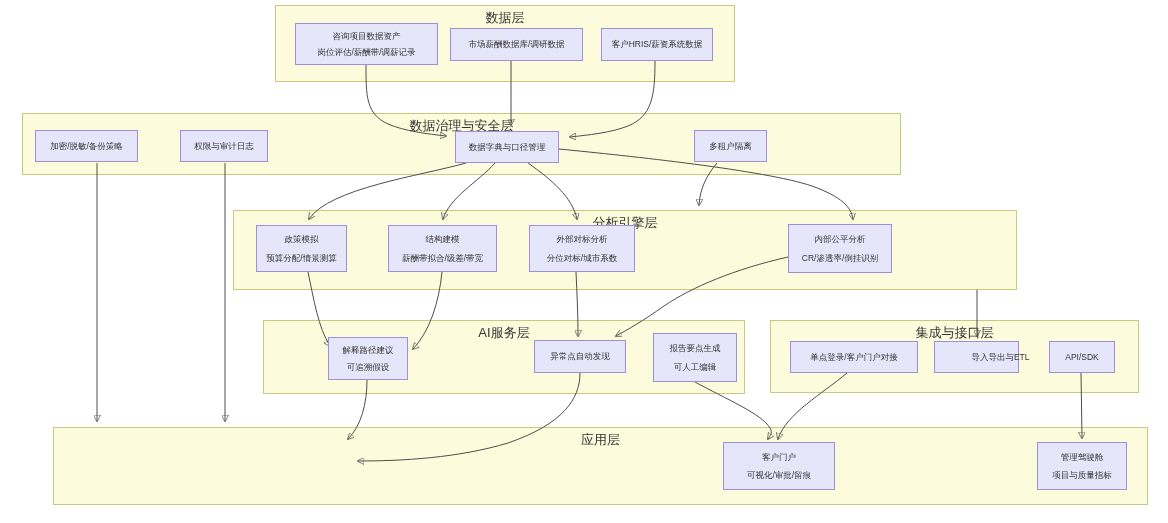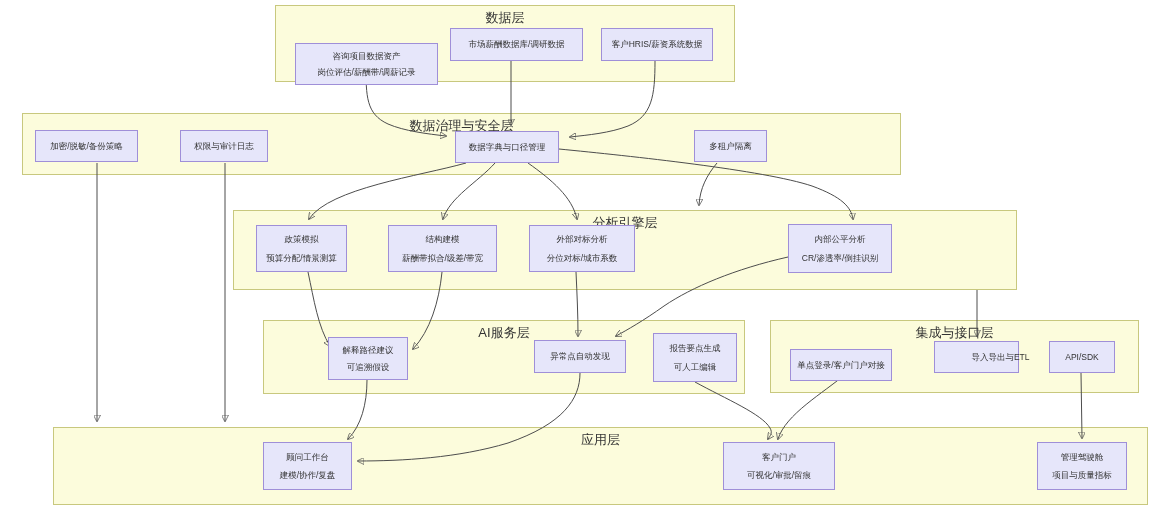--- a/index.html
+++ b/index.html
@@ -23,35 +23,35 @@
   }
   .node div{white-space:nowrap;}
   
   #band-data{left:275px;top:5px;width:460px;height:77px;}
   #band-governance{left:22px;top:113px;width:879px;height:62px;}
   #band-analysis{left:233px;top:210px;width:784px;height:80px;}
   #band-ai{left:263px;top:320px;width:482px;height:74px;}
   #band-integration{left:770px;top:320px;width:369px;height:73px;}
   #band-application{left:53px;top:427px;width:1095px;height:78px;}
   
-  #d1{left:295px;top:23px;width:143px;height:42px;margin-top:20px;}
+  #d1{left:295px;top:23px;width:143px;height:42px;}
   #d2{left:450px;top:28px;width:133px;height:33px;}
   #d3{left:601px;top:28px;width:112px;height:33px;}
   #g1{left:35px;top:130px;width:103px;height:32px;}
   #g2{left:180px;top:130px;width:88px;height:32px;}
   #g3{left:455px;top:131px;width:104px;height:32px;}
   #g4{left:694px;top:130px;width:73px;height:32px;}
   #an1{left:256px;top:225px;width:91px;height:47px;}
   #an2{left:388px;top:225px;width:109px;height:47px;}
   #an3{left:529px;top:225px;width:106px;height:47px;}
   #an4{left:788px;top:224px;width:104px;height:49px;}
   #ai1{left:328px;top:337px;width:80px;height:43px;}
   #ai2{left:534px;top:340px;width:92px;height:33px;}
   #ai3{left:653px;top:333px;width:84px;height:49px;}
-  #i1{left:790px;top:349px;width:102px;height:32px;}
+  #i1{left:790px;top:341px;width:128px;height:32px;}
   #i2{left:934px;top:341px;width:85px;height:32px;padding-left:48px;}
   #i3{left:1049px;top:341px;width:66px;height:32px;}
   #ap1{left:263px;top:442px;width:89px;height:48px;}
   #ap2{left:723px;top:442px;width:112px;height:48px;}
   #ap3{left:1037px;top:442px;width:90px;height:48px;}
 </style>
 </head>
 <body>
 
 <div class="canvas">
@@ -159,24 +159,20 @@
   <div class="node" id="i1">
     <div>单点登录/客户门户对接</div>
   </div>
   <div class="node" id="i2">
     <div>导入导出与ETL</div>
   </div>
   <div class="node" id="i3">
     <div>API/SDK</div>
   </div>
 
-  <div class="node" id="ap1">
-    <div>顾问工作台</div>
-    <div>建模/协作/复盘</div>
-  </div>
   <div class="node" id="ap2">
     <div>客户门户</div>
     <div>可视化/审批/留痕</div>
   </div>
   <div class="node" id="ap3">
     <div>管理驾驶舱</div>
     <div>项目与质量指标</div>
   </div>
 
 </div>

